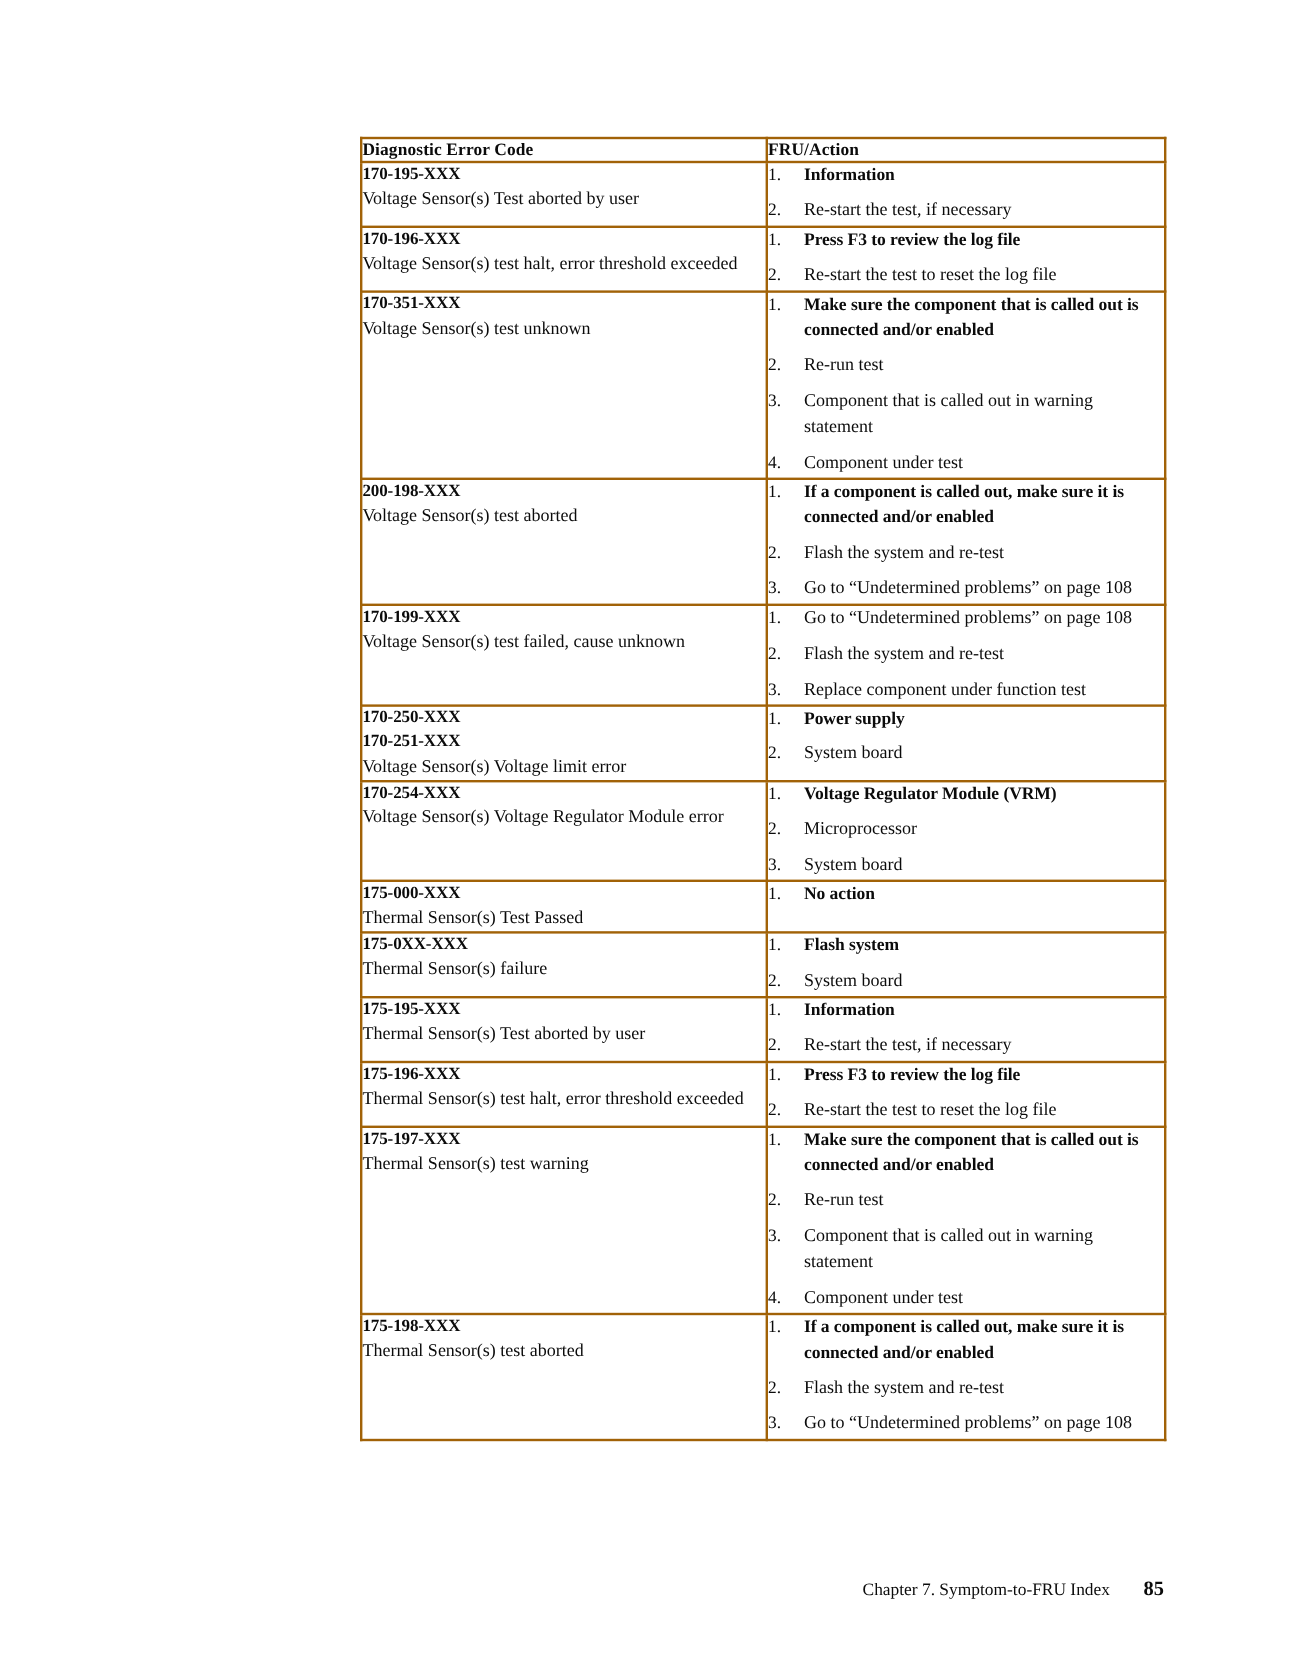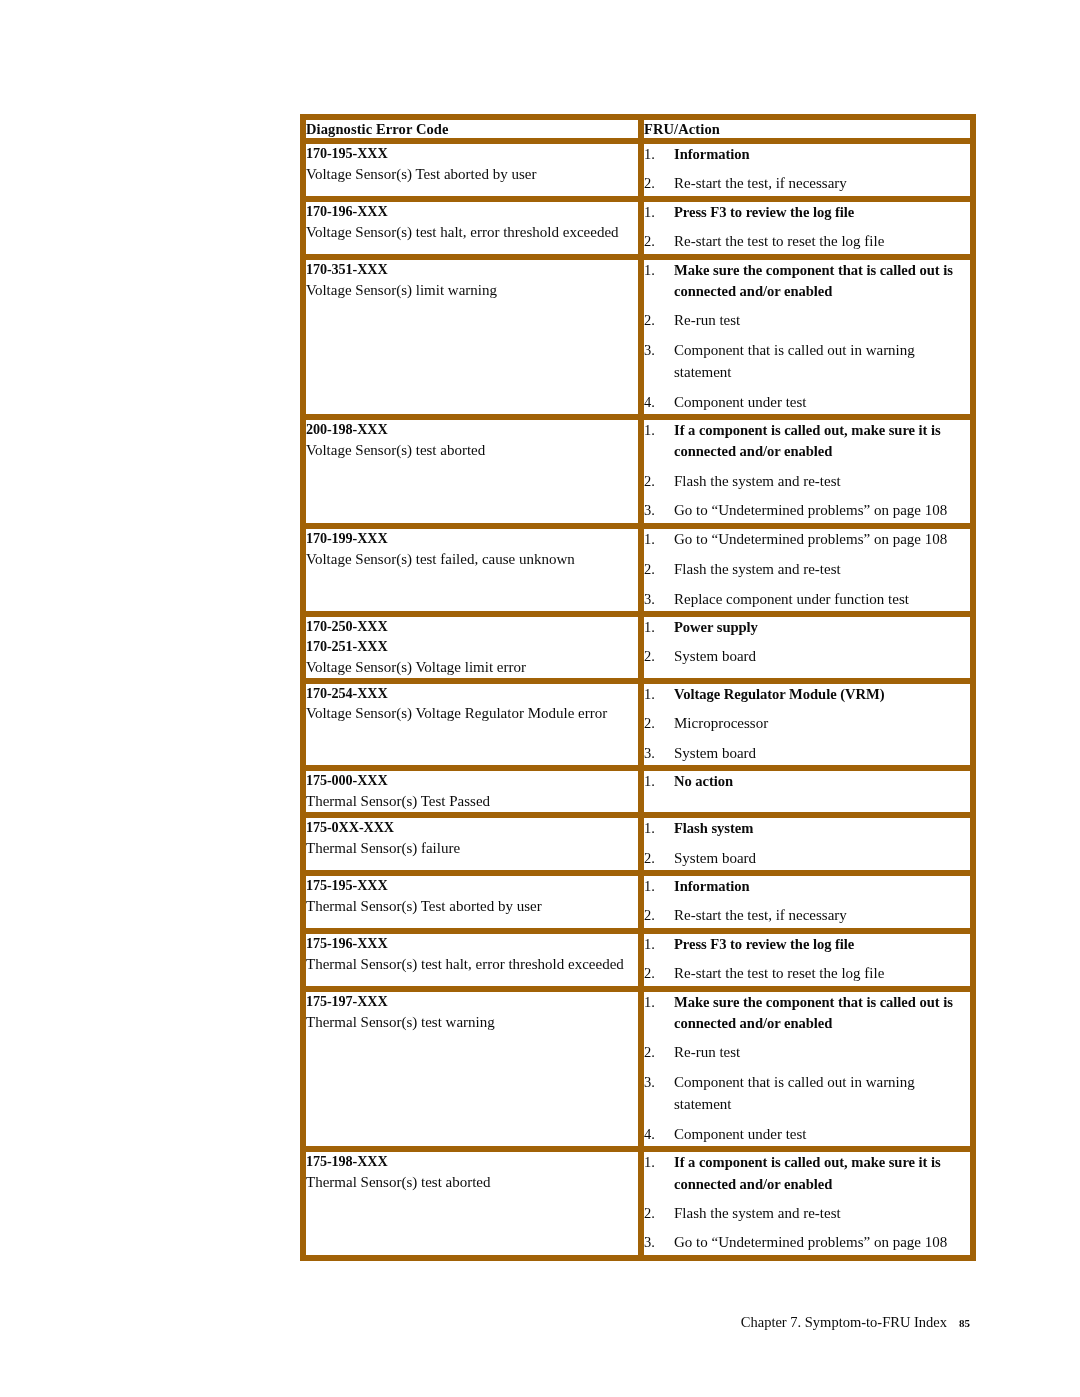--- a/index.html
+++ b/index.html
@@ -27,21 +27,21 @@
     left: 300px;
     top: 114px;
     width: 670px;
     border-collapse: collapse;
     table-layout: fixed;
   }
   .fru-table col.c1 { width: 338px; }
   .fru-table col.c2 { width: 332px; }
 
   .fru-table td, .fru-table th {
-    border: 6px solid #a16207;
+    border: 2px solid #a16207;
     vertical-align: top;
     padding: 0;
     background: #ffffff;
   }
 
   
   .hdr-cell {
     font-weight: bold;
     font-size: 14.5px;
     line-height: 1.25;
@@ -109,22 +109,22 @@
     position: absolute;
     right: 110px;
     top: 1314px;
     font-size: 14.5px;
     line-height: 1.2;
     white-space: nowrap;
   }
   .footer .chapter-text { }
   .footer .page-num {
     font-weight: bold;
-    font-size: 11px;
-    margin-left: 12px;
+    font-size: 17px;
+    margin-left: 28px;
   }
 </style>
 </head>
 <body>
 
 <div class="page">
 
   <table class="fru-table">
     <colgroup>
       <col class="c1">
@@ -157,21 +157,21 @@
           <td class="action-cell">
             <ol class="actions">
               <li class="bold"><span class="num">1.</span><span>Press F3 to review the log file</span></li>
               <li><span class="num">2.</span><span>Re-start the test to reset the log file</span></li>
             </ol>
           </td>
         </tr>
         <tr>
           <td class="code-cell">
             <div class="code-id">170-351-XXX</div>
-            <div class="code-desc">Voltage Sensor(s) limit warning</div>
+            <div class="code-desc">Voltage Sensor(s) test unknown</div>
           </td>
           <td class="action-cell">
             <ol class="actions">
               <li class="bold"><span class="num">1.</span><span>Make sure the component that is called out is connected and/or enabled</span></li>
               <li><span class="num">2.</span><span>Re-run test</span></li>
               <li><span class="num">3.</span><span>Component that is called out in warning statement</span></li>
               <li><span class="num">4.</span><span>Component under test</span></li>
             </ol>
           </td>
         </tr>

